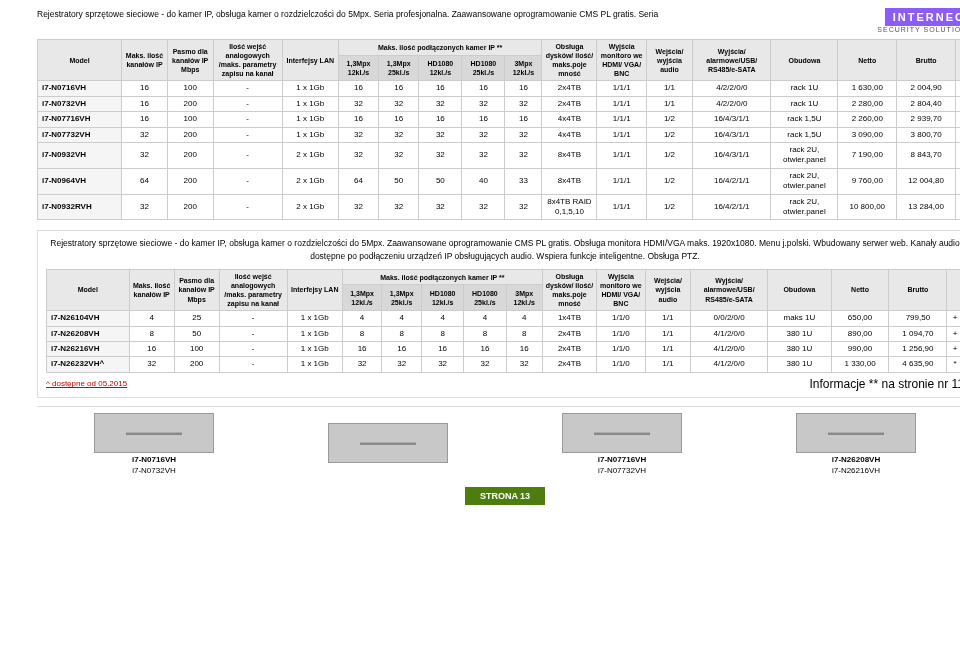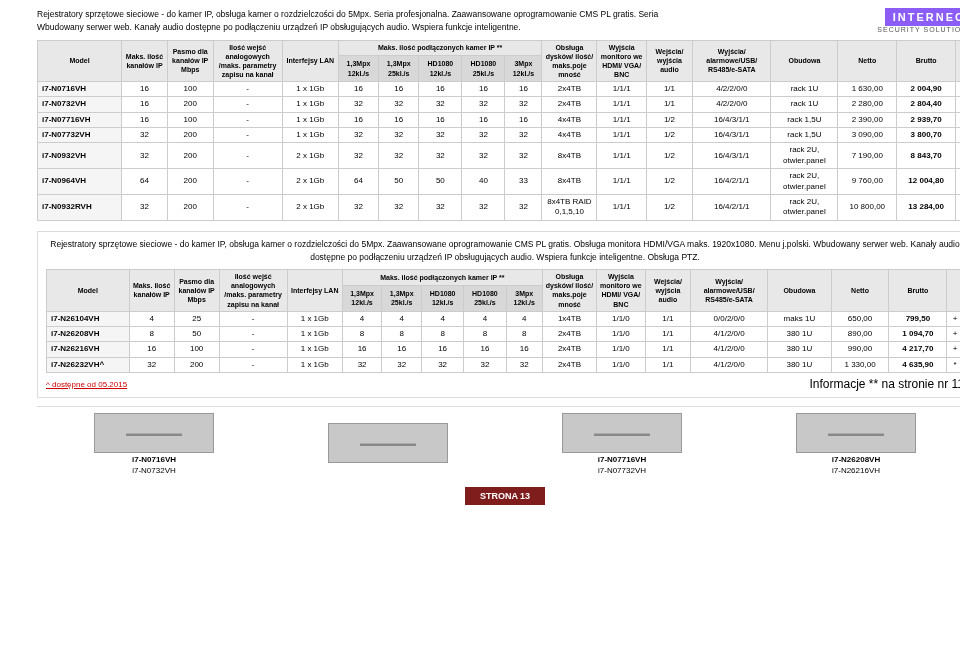--- a/index.html
+++ b/index.html
@@ -73,21 +73,21 @@
       background: #f5f5f5;
     }
     tr.data-row td {
       font-size: 8px;
     }
     .netto {
       font-weight: normal;
       font-size: 9px;
     }
     .brutto {
-      font-weight: bold;
+      font-weight: normal;
       font-size: 9px;
     }
 
     
     .section2 {
       margin-top: 10px;
       border: 1px solid #ddd;
       padding: 6px 8px;
     }
     .section2-title {
@@ -151,21 +151,21 @@
       text-align: center;
     }
 
     
     .page-number {
       text-align: center;
       font-size: 9px;
       font-weight: bold;
       margin-top: 6px;
       padding: 4px;
-      background: #7f1d1d;
+      background: #4d7c0f;
       color: #fff;
       width: 80px;
       margin-left: auto;
       margin-right: auto;
     }
 
     .header-row-group th {
       font-size: 7px;
     }
     .subheader-row th {
@@ -193,21 +193,20 @@
     .col-pm { width: 12px; }
   </style>
 </head>
 <body>
 
 <div class="page-wrapper">
 
   <div class="header">
     <div class="header-text">
       <div>Rejestratory sprzętowe sieciowe - do kamer IP, obsługa kamer o rozdzielczości do 5Mpx. Seria profesjonalna. Zaawansowane oprogramowanie CMS PL gratis. Seria</div>
-      <div>Wbudowany serwer web. Kanały audio dostępne po podłączeniu urządzeń IP obsługujących audio. Wspiera funkcje inteligentne.</div>
     </div>
     <div class="logo">
       <div class="logo-box">INTERNEC</div>
       <div class="logo-sub">SECURITY SOLUTIONS</div>
     </div>
   </div>
 
   <table>
     <thead>
       <tr class="header-row-group">
@@ -284,21 +283,21 @@
     <td>16</td>
     <td>16</td>
     <td>16</td>
     <td>16</td>
     <td>16</td>
     <td>4x4TB</td>
     <td>1/1/1</td>
     <td>1/2</td>
     <td>16/4/3/1/1</td>
     <td>rack 1,5U</td>
-    <td class="netto">2 390,00</td>
+    <td class="netto">2 260,00</td>
     <td class="brutto">2 939,70</td>
     <td>+</td>
   </tr>
         <tr class="data-row">
     <td class="model-cell">i7-N07732VH</td>
     <td>32</td>
     <td>200</td>
     <td>-</td>
     <td>1 x 1Gb</td>
     <td>32</td>
@@ -458,21 +457,21 @@
     <td>16</td>
     <td>16</td>
     <td>16</td>
     <td>16</td>
     <td>2x4TB</td>
     <td>1/1/0</td>
     <td>1/1</td>
     <td>4/1/2/0/0</td>
     <td>380 1U</td>
     <td class="netto">990,00</td>
-    <td class="brutto">4 217,70</td>
+    <td class="brutto">1 256,90</td>
     <td>+</td>
   </tr>
           <tr class="data-row">
     <td class="model-cell">i7-N26232VH^</td>
     <td>32</td>
     <td>200</td>
     <td>-</td>
     <td>1 x 1Gb</td>
     <td>32</td>
     <td>32</td>

